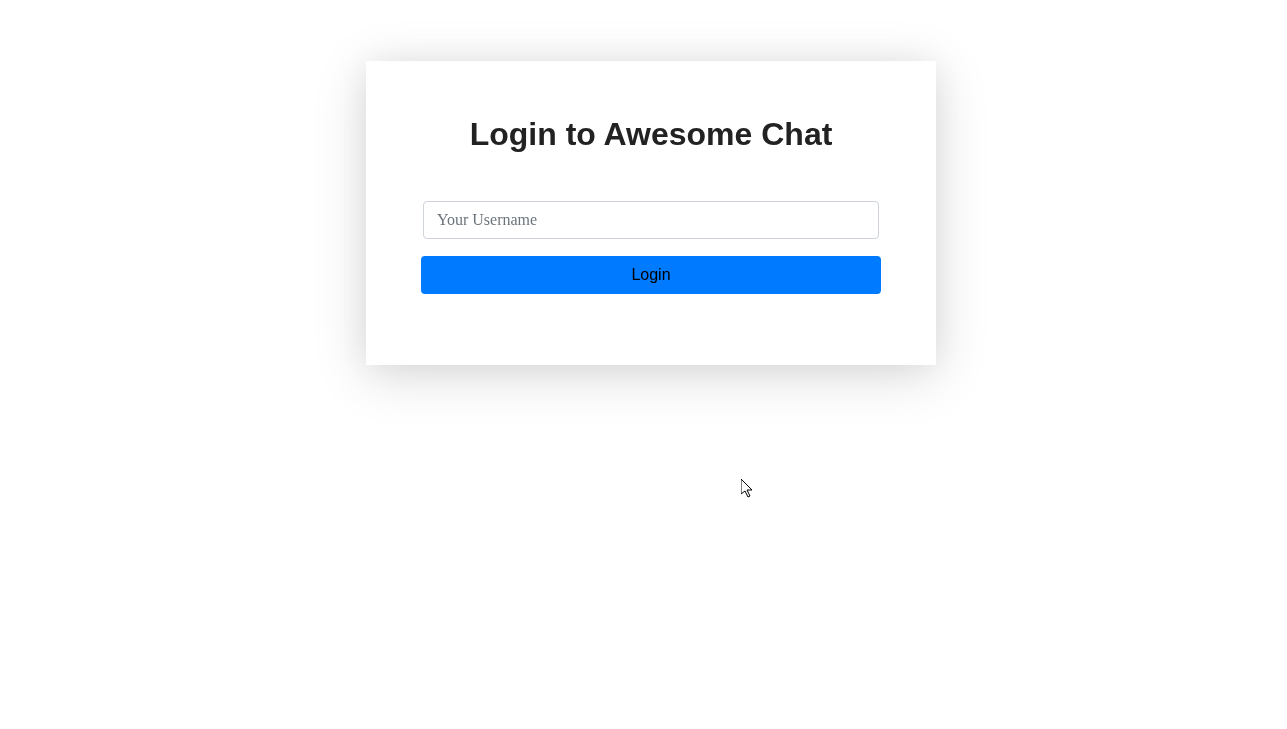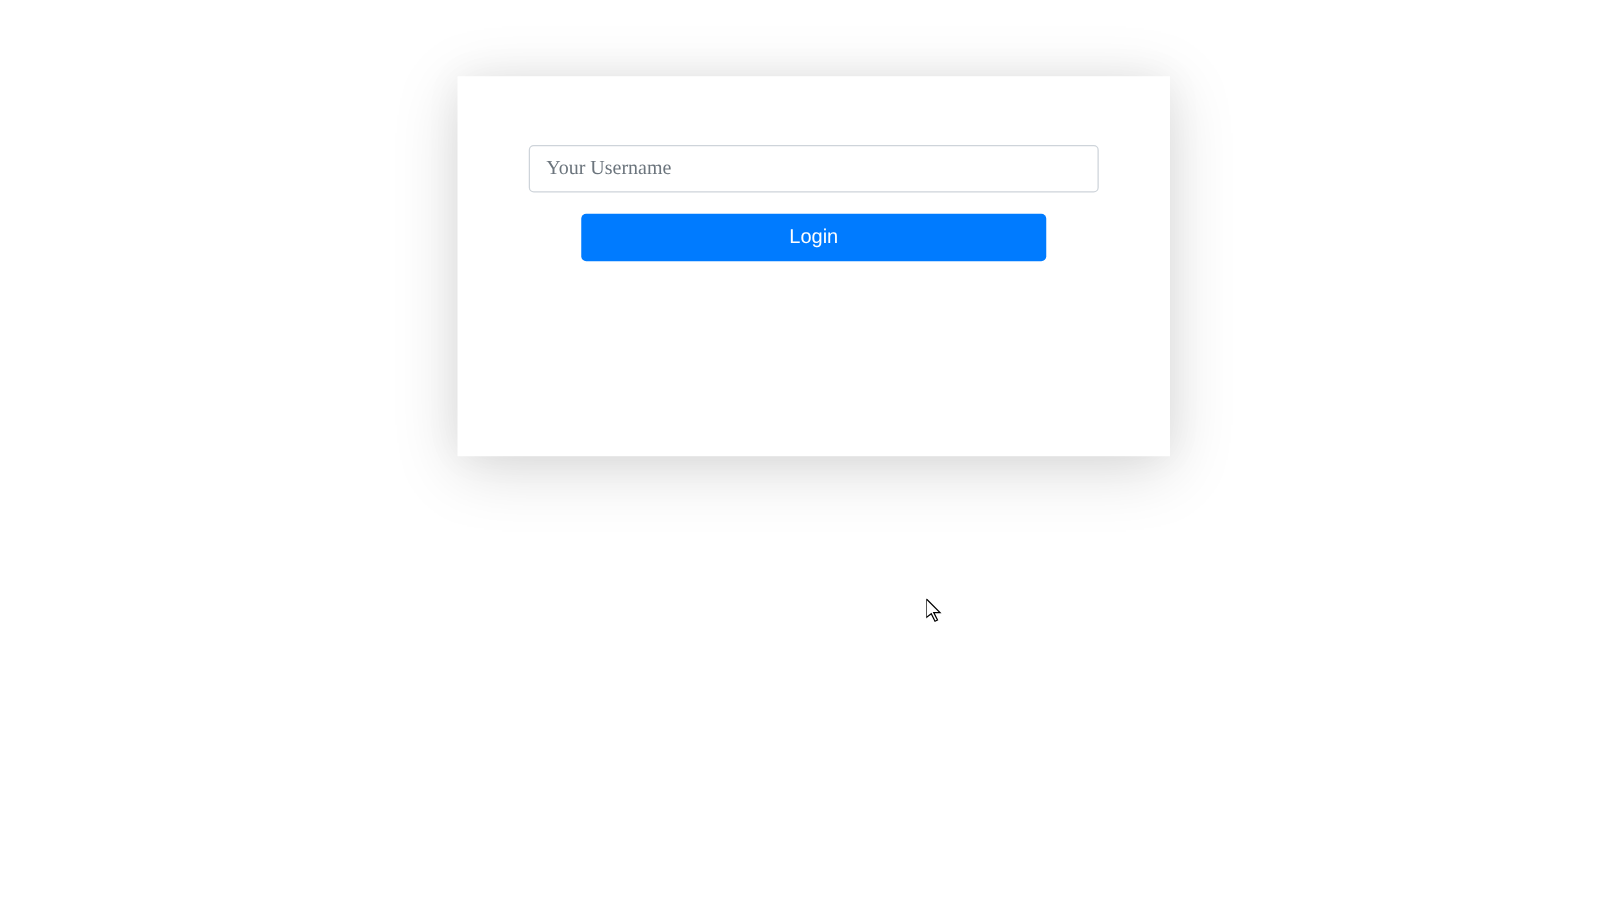--- a/index.html
+++ b/index.html
@@ -44,40 +44,41 @@
       color: #495057;
       background: #ffffff;
       margin-bottom: 17px;
       font-family: Liberation Serif, serif;
     }
     .username-input::placeholder {
       color: #6c757d;
       opacity: 1;
     }
     .login-button {
-      width: 372px;
+      width: 460px;
       height: 38px;
       background: #007bff;
-      color: #ffffff;
+      color: #000000;
       border: none;
       border-radius: 4px;
       font-size: 16px;
       cursor: pointer;
       font-family: inherit;
     }
     .cursor {
       position: absolute;
       left: 741px;
       top: 479px;
       pointer-events: none;
     }
   </style>
 </head>
 <body>
 
 <div class="login-card">
+  <h1 class="login-title">Login to Awesome Chat</h1>
   <input type="text" class="username-input" placeholder="Your Username" style="">
   <button class="login-button">Login</button>
 </div>
 
 <svg class="cursor" width="14" height="20" viewBox="0 0 14 20">
   <path d="M0,0 L0,15 L4,12 L7,18 L9,17 L6,11 L11,11 Z" fill="#ffffff" stroke="#000000" stroke-width="1"></path>
 </svg>
 
 </body></html>

